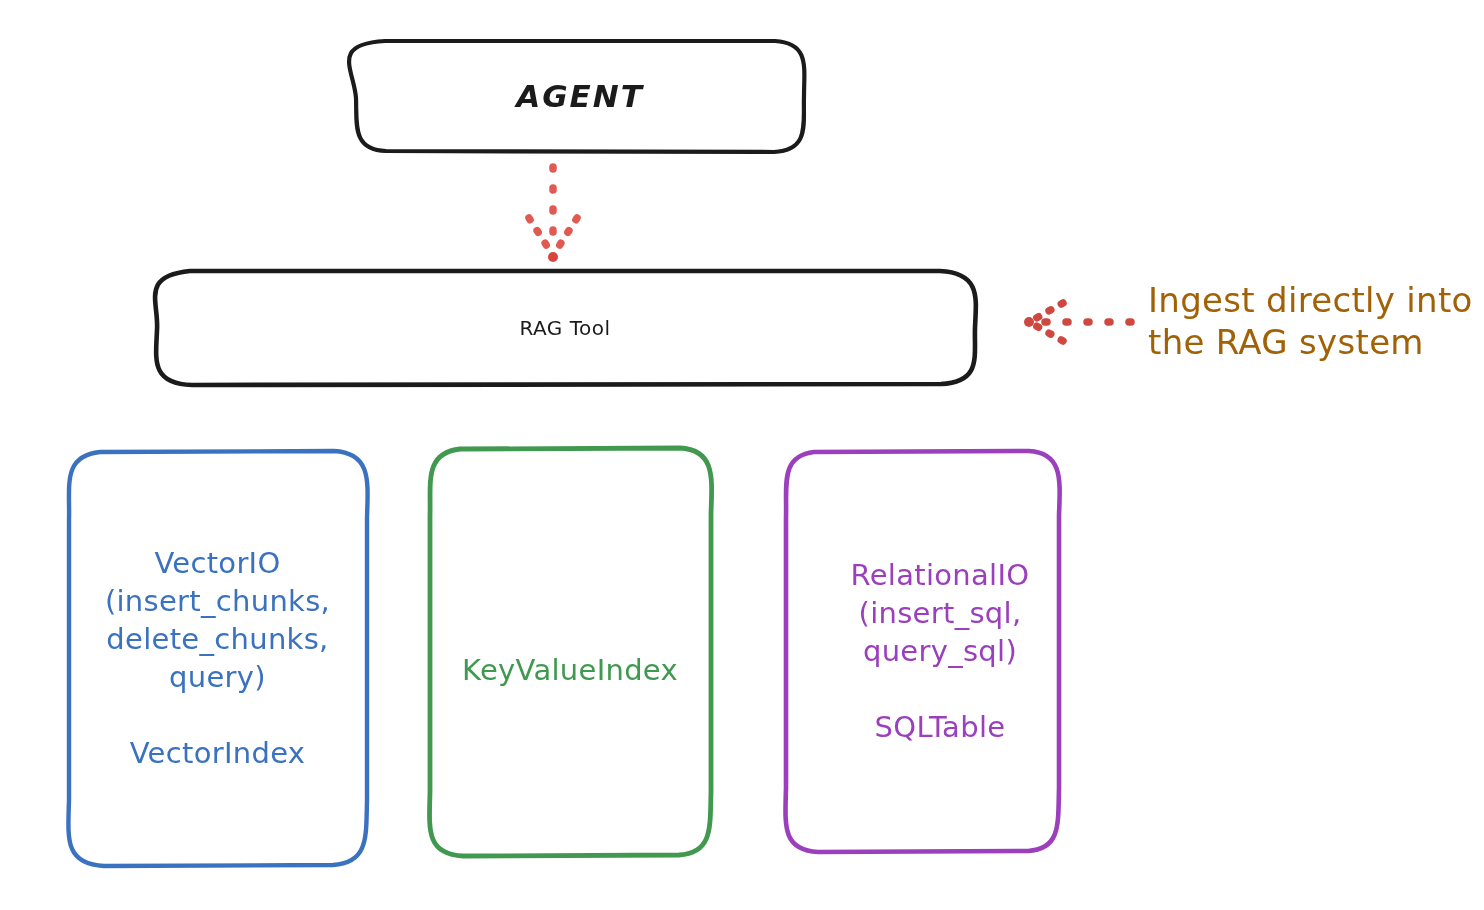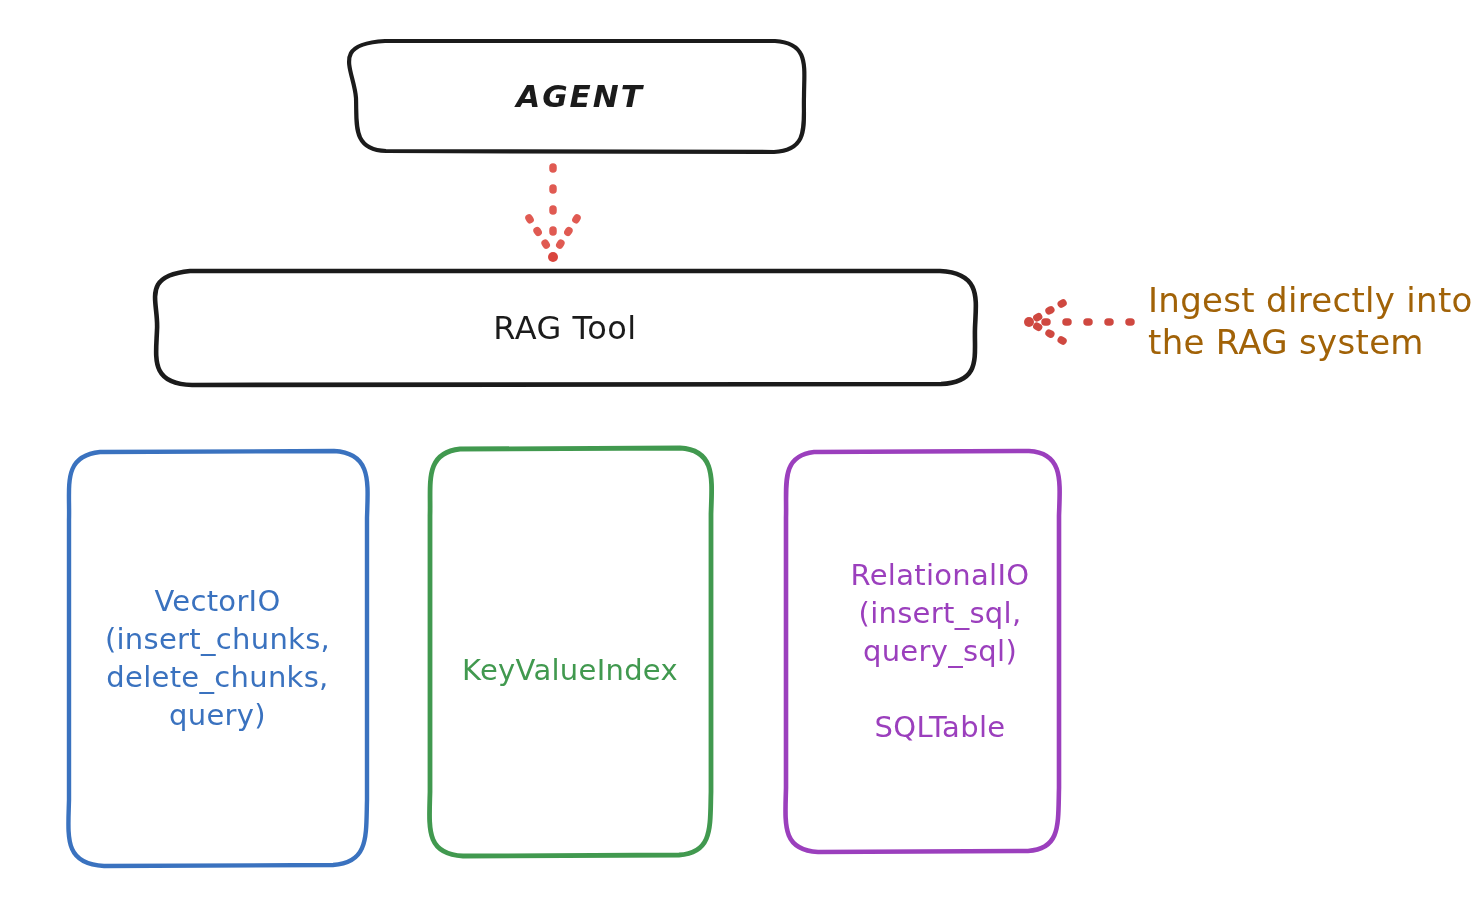--- a/index.html
+++ b/index.html
@@ -47,21 +47,21 @@
     font-weight: 600;
     letter-spacing: 2px;
     color: #1b1b1b;
   }
   
   #ragtool-text {
     left: 155px;
     top: 270px;
     width: 820px;
     height: 115px;
-    font-size: 32px;
+    font-size: 20px;
     color: #1b1b1b;
     letter-spacing: 0.5px;
   }
   
   .provider-text {
     font-size: 29px;
     line-height: 38px;
     letter-spacing: 0.3px;
   }
   .provider-text .api-block {
@@ -188,20 +188,21 @@
 
   <div class="node-label" id="agent-text">AGENT</div>
 
   <div class="node-label" id="ragtool-text">RAG Tool</div>
 
   <div class="node-label provider-text" id="vectorio-text">
     <span class="api-block">VectorIO
 (insert_chunks,
 delete_chunks,
 query)</span>
+    <span class="index-block">VectorIndex</span>
   </div>
 
   <div class="node-label provider-text" id="keyvalueio-text">
     <span class="index-block">KeyValueIndex</span>
   </div>
 
   <div class="node-label provider-text" id="relationalio-text">
     <span class="api-block">RelationalIO
 (insert_sql,
 query_sql)</span>

